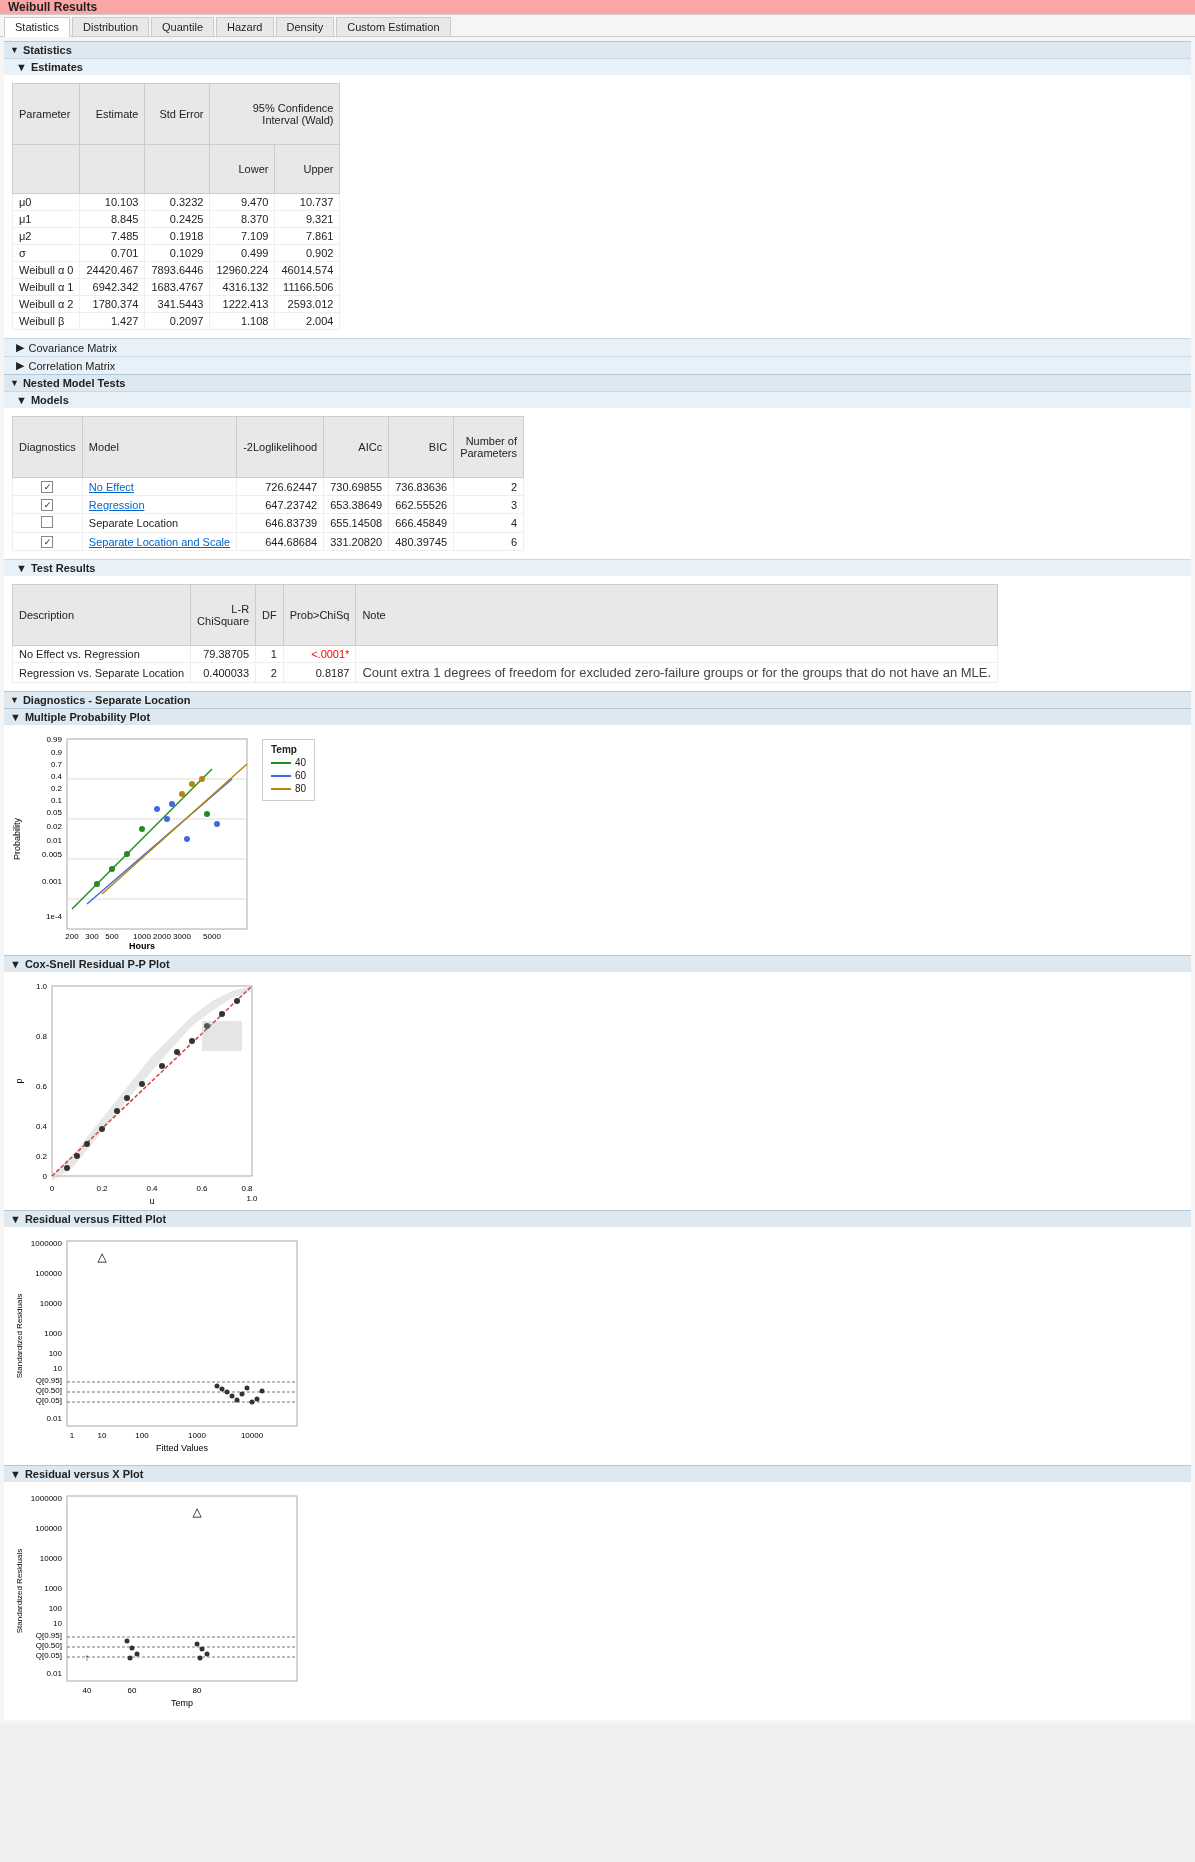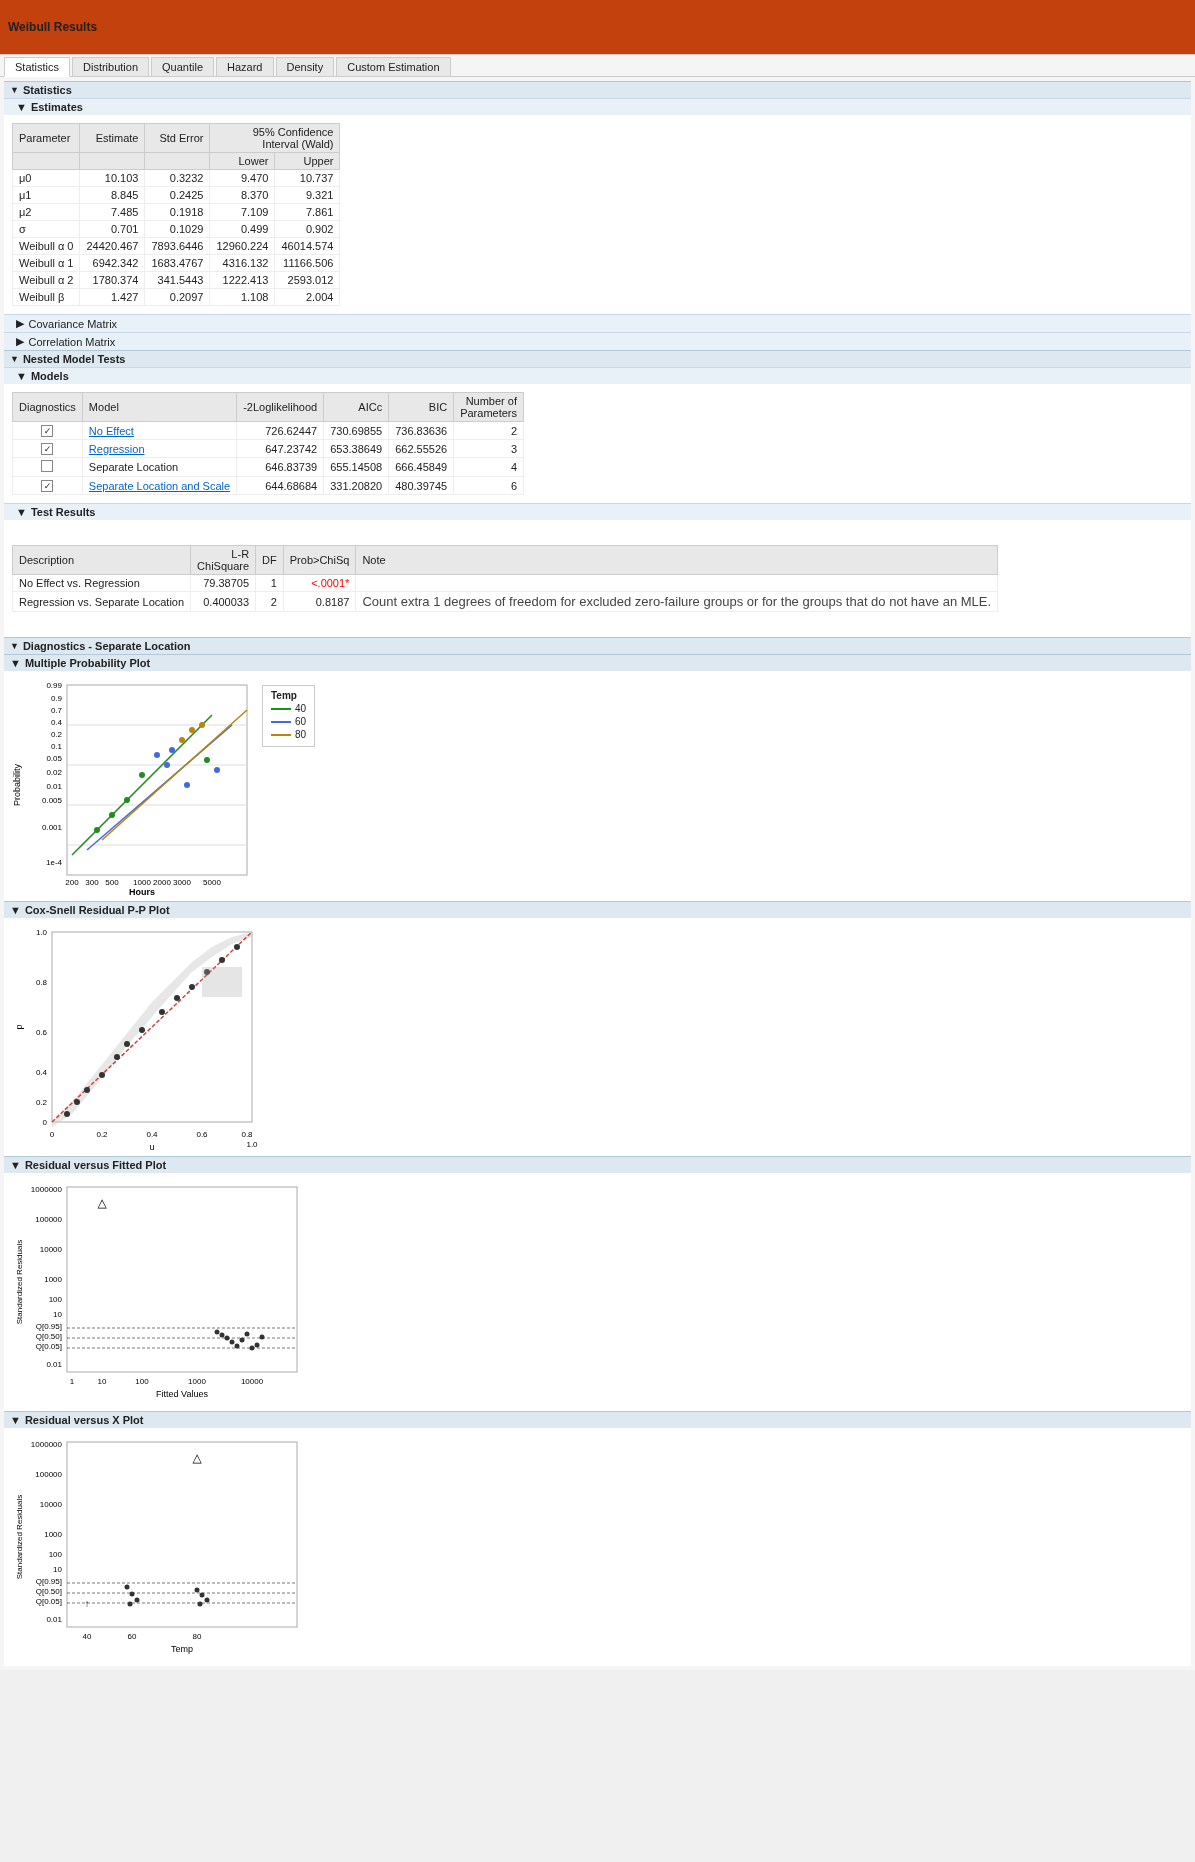--- a/index.html
+++ b/index.html
@@ -1,33 +1,33 @@
 <!DOCTYPE html>
 <html><head>
   <meta charset="utf-8">
   <style>
     * { box-sizing: border-box; margin: 0; padding: 0; }
     body { font-family: Arial, sans-serif; font-size: 11px; background: #f0f0f0; color: #222; }
-    .window-title { background: #c2410c; padding: 20px 8px; font-weight: bold; font-size: 12px; border-bottom: 1px solid #ccc; }
+    .window-title { background: #fca5a5; padding: 0 8px; font-weight: bold; font-size: 12px; border-bottom: 1px solid #ccc; }
     .tabs { display: flex; background: #f5f5f5; border-bottom: 1px solid #ccc; padding: 2px 4px 0; }
     .tab { padding: 3px 10px; margin-right: 2px; border: 1px solid #ccc; border-bottom: none; background: #e8e8e8; cursor: pointer; font-size: 11px; }
     .tab.active { background: #fff; border-bottom: 1px solid #fff; margin-bottom: -1px; }
     .section-header { background: #dde8f0; padding: 2px 6px; font-weight: bold; cursor: pointer; display: flex; align-items: center; gap: 4px; border-top: 1px solid #b0c8d8; }
     .section-header .arrow { font-size: 9px; }
     .subsection-header { background: #e8f0f8; padding: 2px 12px; font-weight: bold; display: flex; align-items: center; gap: 4px; border-top: 1px solid #c8d8e8; }
     .content { background: #fff; padding: 4px 8px; }
     table { border-collapse: collapse; font-size: 11px; }
-    th { background: #e8e8e8; padding: 2px 6px; text-align: right; border: 1px solid #ccc; font-weight: normal; }
+    th { background: #e8e8e8; padding: 18px 6px; text-align: right; border: 1px solid #ccc; font-weight: normal; }
     th.left { text-align: left; }
     td { padding: 2px 6px; text-align: right; border: 1px solid #eee; }
     td.left { text-align: left; }
     td.link { color: #0066cc; text-decoration: underline; cursor: pointer; text-align: left; }
     .estimates-table { margin: 4px 0; }
     .nested-table { margin: 4px 0; }
-    .test-results-table { margin: 21px 0; }
+    .test-results-table { margin: 4px 0; }
     .show-ci { display: flex; align-items: center; gap: 4px; margin: 4px 8px; font-size: 11px; }
     .plot-title { background: #dde8f0; padding: 2px 6px; font-weight: bold; display: flex; align-items: center; gap: 4px; border-top: 1px solid #b0c8d8; }
     .note-text { font-size: 13px; color: #444; }
     svg { display: block; }
     .main-content { background: #f5f5f5; padding: 4px; overflow-x: auto; }
     .collapsed-header { background: #e8f0f8; padding: 2px 12px; display: flex; align-items: center; gap: 4px; border-top: 1px solid #c8d8e8; cursor: pointer; }
   </style>
 </head>
 <body>
 

